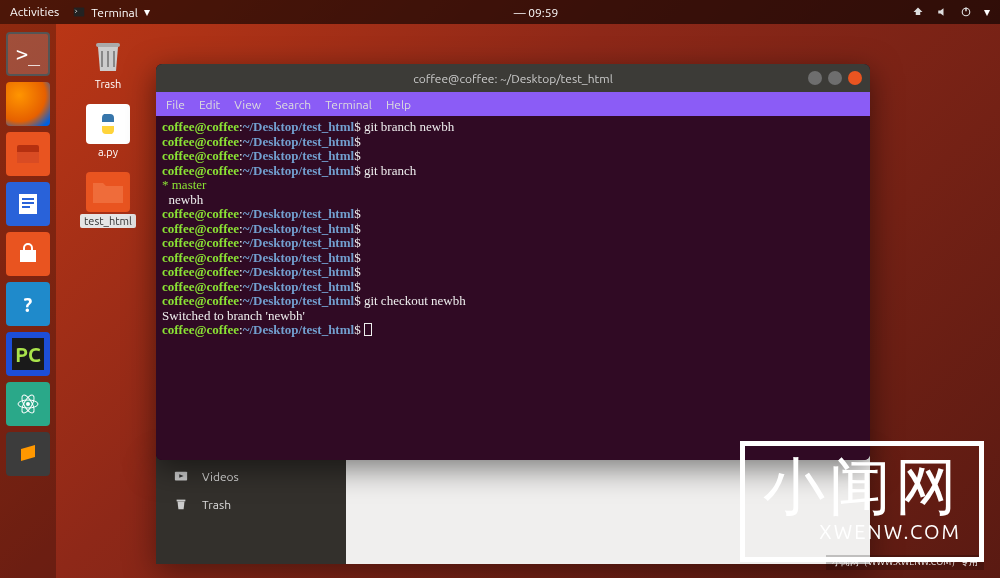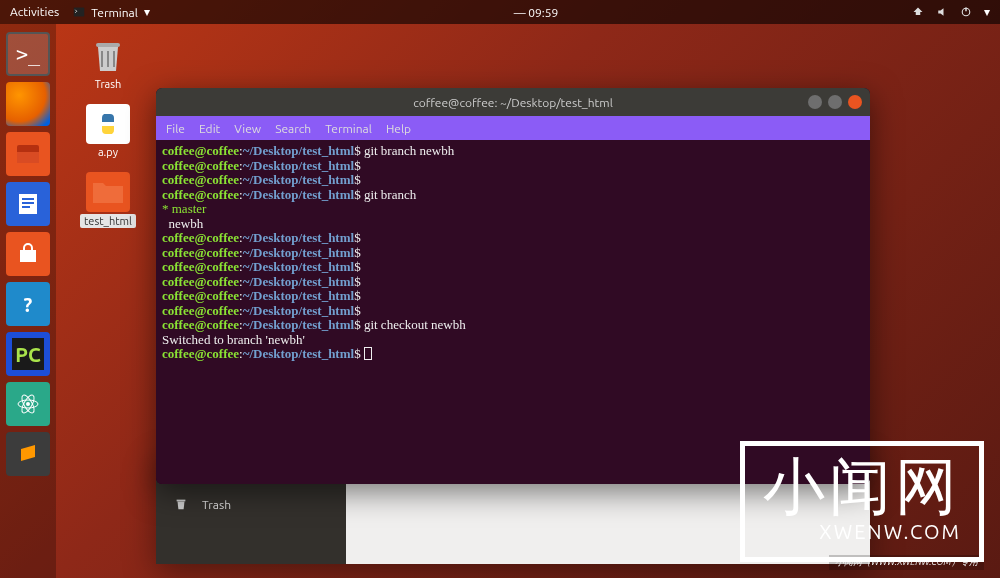--- a/index.html
+++ b/index.html
@@ -46,21 +46,21 @@
 .d-icon .glyph { width: 44px; height: 40px; border-radius: 4px; display: flex; align-items: center; justify-content: center; font-size: 24px; }
 .trash-g { color: #ddd; }
 .py-g { background: #fff; border-radius: 6px; }
 .folder-sel { background: #e95420; border-radius: 3px; }
 .folder-lbl { background: #e5e5e5; color: #333; padding: 1px 4px; border-radius: 2px; }
 
 .termwin {
   position: absolute; top: 64px; left: 156px; width: 714px; height: 396px;
   background: #2c001e; border-radius: 6px; overflow: hidden;
   box-shadow: 0 8px 30px rgba(0,0,0,0.5); z-index: 20;
-  display: flex; flex-direction: column; margin-top: 24px;
+  display: flex; flex-direction: column;
 }
 .termwin .titlebar {
   height: 28px; background: #3c3b37; display: flex; align-items: center;
   padding: 0 8px; position: relative;
 }
 .termwin .titlebar .title { position: absolute; left: 50%; transform: translateX(-50%); color: #ccc; font-size: 12px; }
 .termwin .winbtns { margin-left: auto; display: flex; gap: 6px; }
 .winbtn { width: 14px; height: 14px; border-radius: 50%; }
 .wb-min { background: #6e6e6e; }
 .wb-max { background: #6e6e6e; }
@@ -92,21 +92,21 @@
 .fileswin .side .row { display: flex; align-items: center; gap: 14px; padding: 7px 18px; }
 .fileswin .side .row svg { width: 14px; height: 14px; fill: #ccc; }
 .fileswin .main { flex: 1; background: #f0efee; }
 
 .wm {
   position: absolute; right: 16px; bottom: 16px; z-index: 30;
   border: 5px solid #fff; padding: 8px 18px 14px; text-align: right;
 }
 .wm .big { font-size: 62px; font-weight: 300; letter-spacing: 4px; line-height: 1; }
 .wm .sub { font-size: 20px; letter-spacing: 2px; margin-top: 4px; }
-.wm-bar { position: absolute; right: 16px; bottom: 8px; font-size: 9px; color: #eee; background: rgba(0,0,0,0.2); padding: 1px 6px; z-index: 29; font-style: italic; }
+.wm-bar { position: absolute; right: 16px; bottom: 8px; font-size: 9px; color: #eee; background: rgba(0,0,0,0.2); padding: 1px 6px; z-index: 29; }
 </style>
 </head>
 <body>
 
 <div class="topbar">
   <div class="left">
     <span>Activities</span>
     <span class="app">
       <svg viewBox="0 0 16 16">
           <rect x="1" y="2" width="14" height="12" rx="1" fill="#222"></rect>

